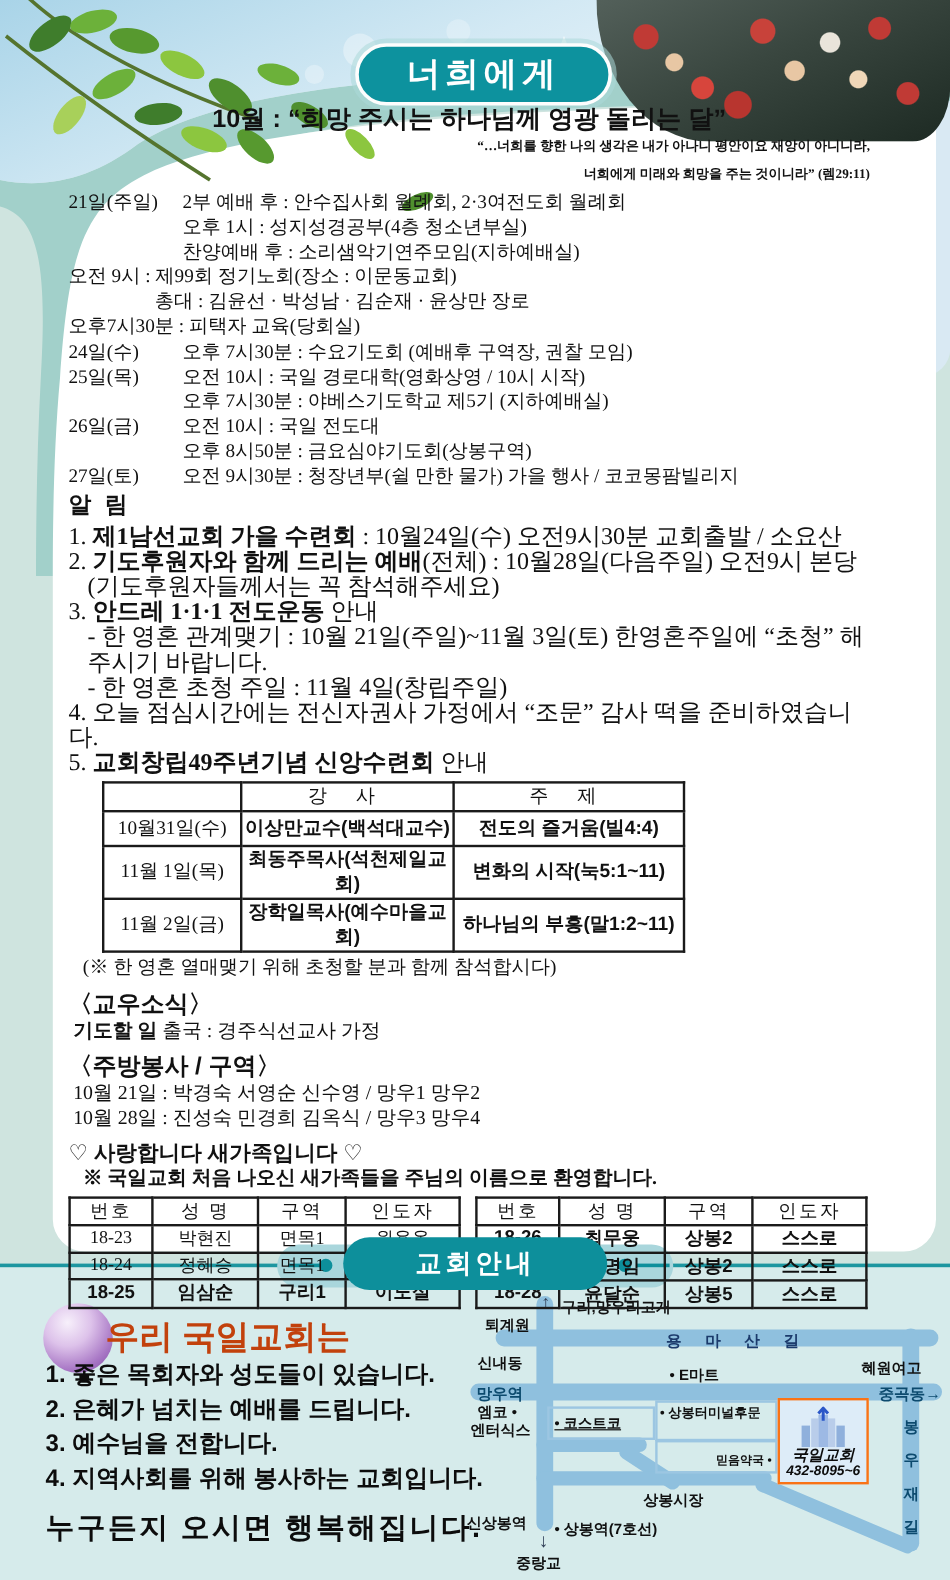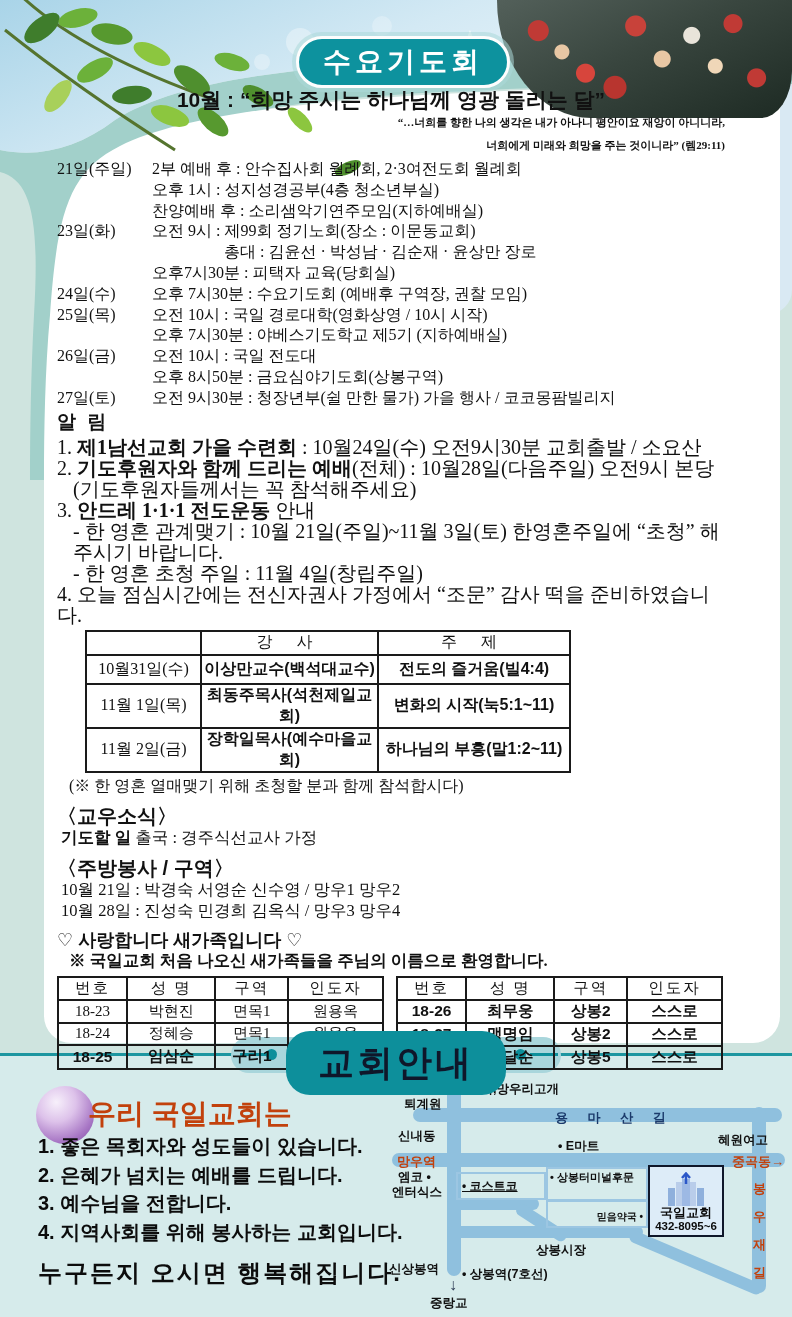--- a/index.html
+++ b/index.html
@@ -67,45 +67,45 @@
   .nc td{height:20px;font-size:15px;}
   .nc tr.bold td{font-family:"Liberation Sans","DejaVu Sans",sans-serif;font-weight:bold;font-size:15.5px;}
   .c-no{width:69px;} .c-nm{width:89px;} .c-ar{width:73px;} .c-gd{width:96px;}
 
   
   .hr-line{position:absolute;left:0;top:1053px;width:792px;height:3px;background:#1d96a0;z-index:3;}
   .outer-pill{position:absolute;left:231px;top:1037px;width:330px;height:36px;background:#a9d6dc;
     border-radius:18px;z-index:4;}
   .deco-bar{position:absolute;top:1053px;width:28px;height:3px;background:#0d8f9b;z-index:5;}
   .deco-dot{position:absolute;top:1049px;width:11px;height:11px;border-radius:50%;background:#0d8f9b;z-index:5;}
-  .guide-pill{position:absolute;left:286px;top:1031px;width:220px;height:64px;background:#0d8f9b;
+  .guide-pill{position:absolute;left:286px;top:1031px;width:220px;height:44px;background:#0d8f9b;
     border-radius:24px;z-index:6;display:flex;align-items:center;justify-content:center;
-    font-family:"Liberation Sans","DejaVu Sans",sans-serif;font-weight:bold;font-size:36px;
-    color:#0f172a;letter-spacing:3px;}
+    font-family:"Liberation Sans","DejaVu Sans",sans-serif;font-weight:bold;font-size:22px;
+    color:#ffffff;letter-spacing:3px;}
 
   
   .bottom{position:absolute;left:0;top:1043px;width:792px;height:274px;z-index:2;
     font-family:"Liberation Sans","DejaVu Sans",sans-serif;}
   .sphere{position:absolute;left:36px;top:43px;width:58px;height:58px;border-radius:50%;
     background:radial-gradient(circle at 35% 28%,#f7f0fb 0%,#ddc2ea 35%,#a877c5 70%,#7a47a0 100%);}
   .intro-title{position:absolute;left:88px;top:52px;font-weight:bold;font-size:28px;color:#c2410c;}
   .intro-items{position:absolute;left:38px;top:89px;font-weight:bold;font-size:20px;line-height:28.5px;color:#0c0c0c;}
   .intro-closing{position:absolute;left:38px;top:214px;font-weight:bold;font-size:24px;
     letter-spacing:2px;color:#0c0c0c;}
 
   
   .road{position:absolute;background:#8fc0de;border-radius:7px;}
   .blk{position:absolute;border:2px solid #9cc6e2;}
   .mlabel{position:absolute;font-weight:bold;font-size:12.5px;color:#101010;white-space:nowrap;}
-  .navy{color:#c2410c;font-size:13px;}
+  .navy{color:#0c4a6e;font-size:13px;}
   .roadname{position:absolute;font-weight:bold;font-size:13px;color:#1b3a6b;letter-spacing:8px;white-space:nowrap;}
   .underln{text-decoration:underline;}
   .church-blk{position:absolute;left:648px;top:122px;width:76px;height:72px;background:#ddecf8;
-    border:2px solid #0f172a;display:flex;flex-direction:column;align-items:center;justify-content:flex-end;
-    padding-bottom:3px;box-sizing:border-box;}
+    border:2px solid #f97316;display:flex;flex-direction:column;align-items:center;justify-content:flex-end;
+    padding-bottom:3px;box-sizing:border-box;font-style:italic;}
   .church-name{font-weight:bold;font-size:13px;line-height:14px;color:#0c0c0c;}
   .church-phone{font-weight:bold;font-size:11.5px;line-height:12px;color:#0c0c0c;}
   .arrow-glyph{position:absolute;font-weight:bold;color:#2e3d55;}
 </style>
 </head>
 <body>
 
 <div class="page">
 
   <svg class="bg" width="792" height="1317" viewBox="0 0 792 1317">
@@ -156,21 +156,21 @@
         <ellipse cx="258" cy="96" rx="17" ry="8" fill="#4f8f2e" transform="rotate(30 258 96)"></ellipse>
         <ellipse cx="300" cy="120" rx="16" ry="7" fill="#8cc63f" transform="rotate(46 300 120)"></ellipse>
         <ellipse cx="348" cy="168" rx="14" ry="6" fill="#4f8f2e" transform="rotate(-24 348 168)"></ellipse>
       </g>
     </g>
   </svg>
 
   <div class="photo"></div>
 
   <div class="news-pill">
-    <span>수요기도회</span>
+    <span>너희에게</span>
   </div>
 
   <div class="content">
 
     <div class="main-title">10월 : “희망 주시는 하나님께 영광 돌리는 달”</div>
     <div class="scripture">
       <div>“…너희를 향한 나의 생각은 내가 아나니 평안이요 재앙이 아니니라,</div>
       <div>너희에게 미래와 희망을 주는 것이니라” (렘29:11)</div>
     </div>
 
@@ -178,21 +178,20 @@
     <div>
       <div class="m-row">
         <div class="m-date">21일(주일)</div>
         <div class="m-lines">
           <div>2부 예배 후 : 안수집사회 월례회, 2·3여전도회 월례회</div>
           <div>오후 1시 : 성지성경공부(4층 청소년부실)</div>
           <div>찬양예배 후 : 소리샘악기연주모임(지하예배실)</div>
         </div>
       </div>
       <div class="m-row">
-        <div class="m-date">23일(화)</div>
         <div class="m-lines">
           <div>오전 9시 : 제99회 정기노회(장소 : 이문동교회)</div>
           <div class="indent">총대 : 김윤선 · 박성남 · 김순재 · 윤상만 장로</div>
           <div>오후7시30분 : 피택자 교육(당회실)</div>
         </div>
       </div>
       <div class="m-row">
         <div class="m-date">24일(수)</div>
         <div class="m-lines">
           <div>오후 7시30분 : 수요기도회 (예배후 구역장, 권찰 모임)</div>
@@ -234,20 +233,24 @@
       </div>
       <div class="notice">
         <span class="no">3.</span>
         <span class="b">안드레 1·1·1 전도운동</span><span> 안내</span>
         <div class="sub">- 한 영혼 관계맺기 : 10월 21일(주일)~11월 3일(토) 한영혼주일에 “초청” 해주시기 바랍니다.</div>
         <div class="sub">- 한 영혼 초청 주일 : 11월 4일(창립주일)</div>
       </div>
       <div class="notice">
         <span class="no">4.</span>
         <span>오늘 점심시간에는 전신자권사 가정에서 “조문” 감사 떡을 준비하였습니다.</span>
+      </div>
+      <div class="notice">
+        <span class="no">5.</span>
+        <span class="b">교회창립49주년기념 신앙수련회</span><span> 안내</span>
       </div>
     </div>
 
     <table class="seminar">
       <tbody>
           <tr>
         <th class="col-d"></th>
         <th class="col-s">강 사</th>
         <th class="col-t">주 제</th>
       </tr>

